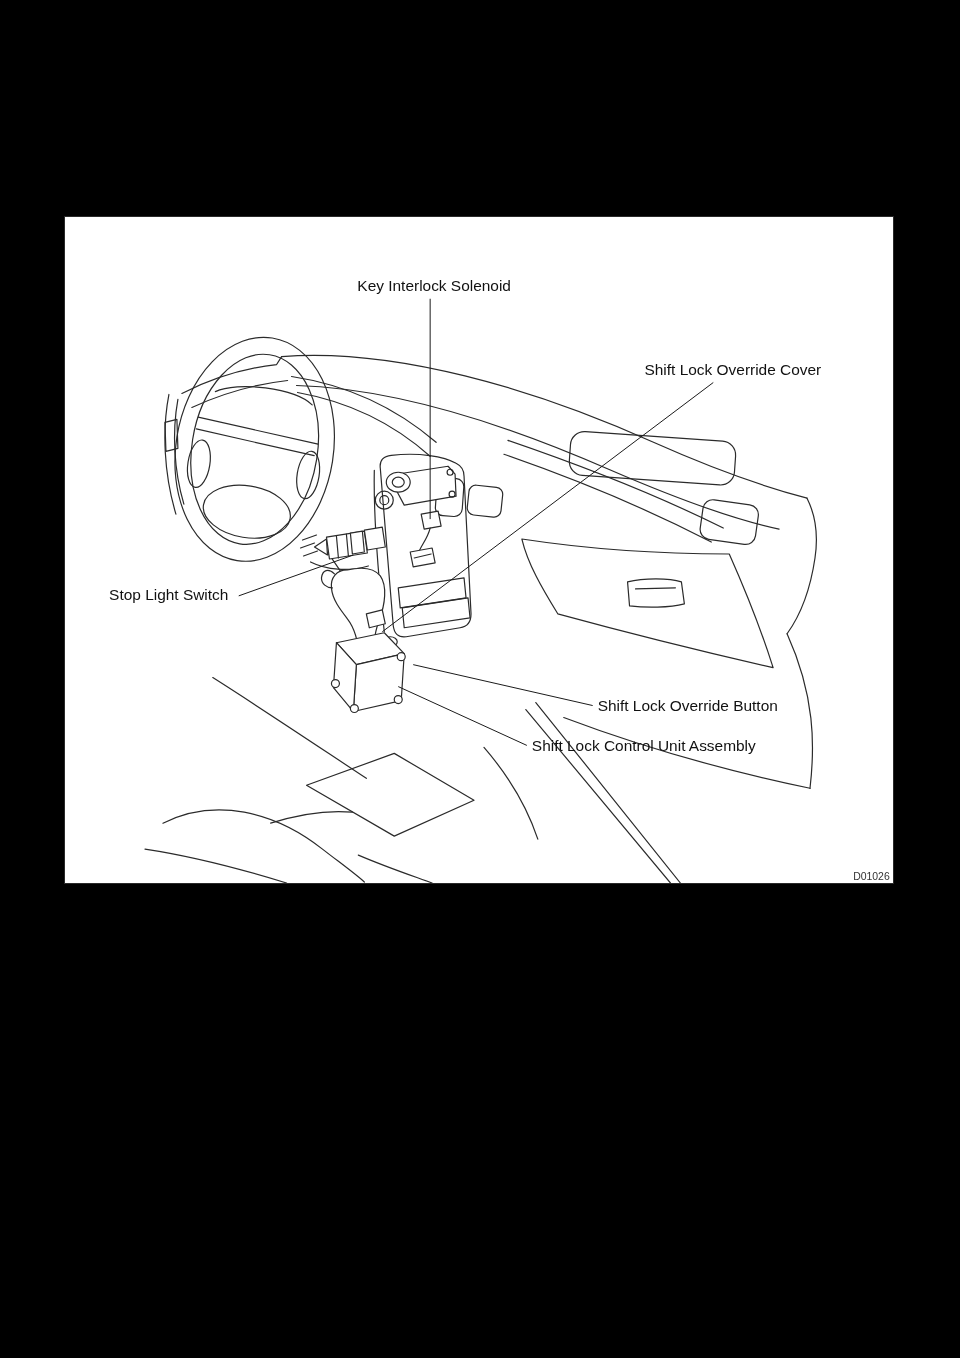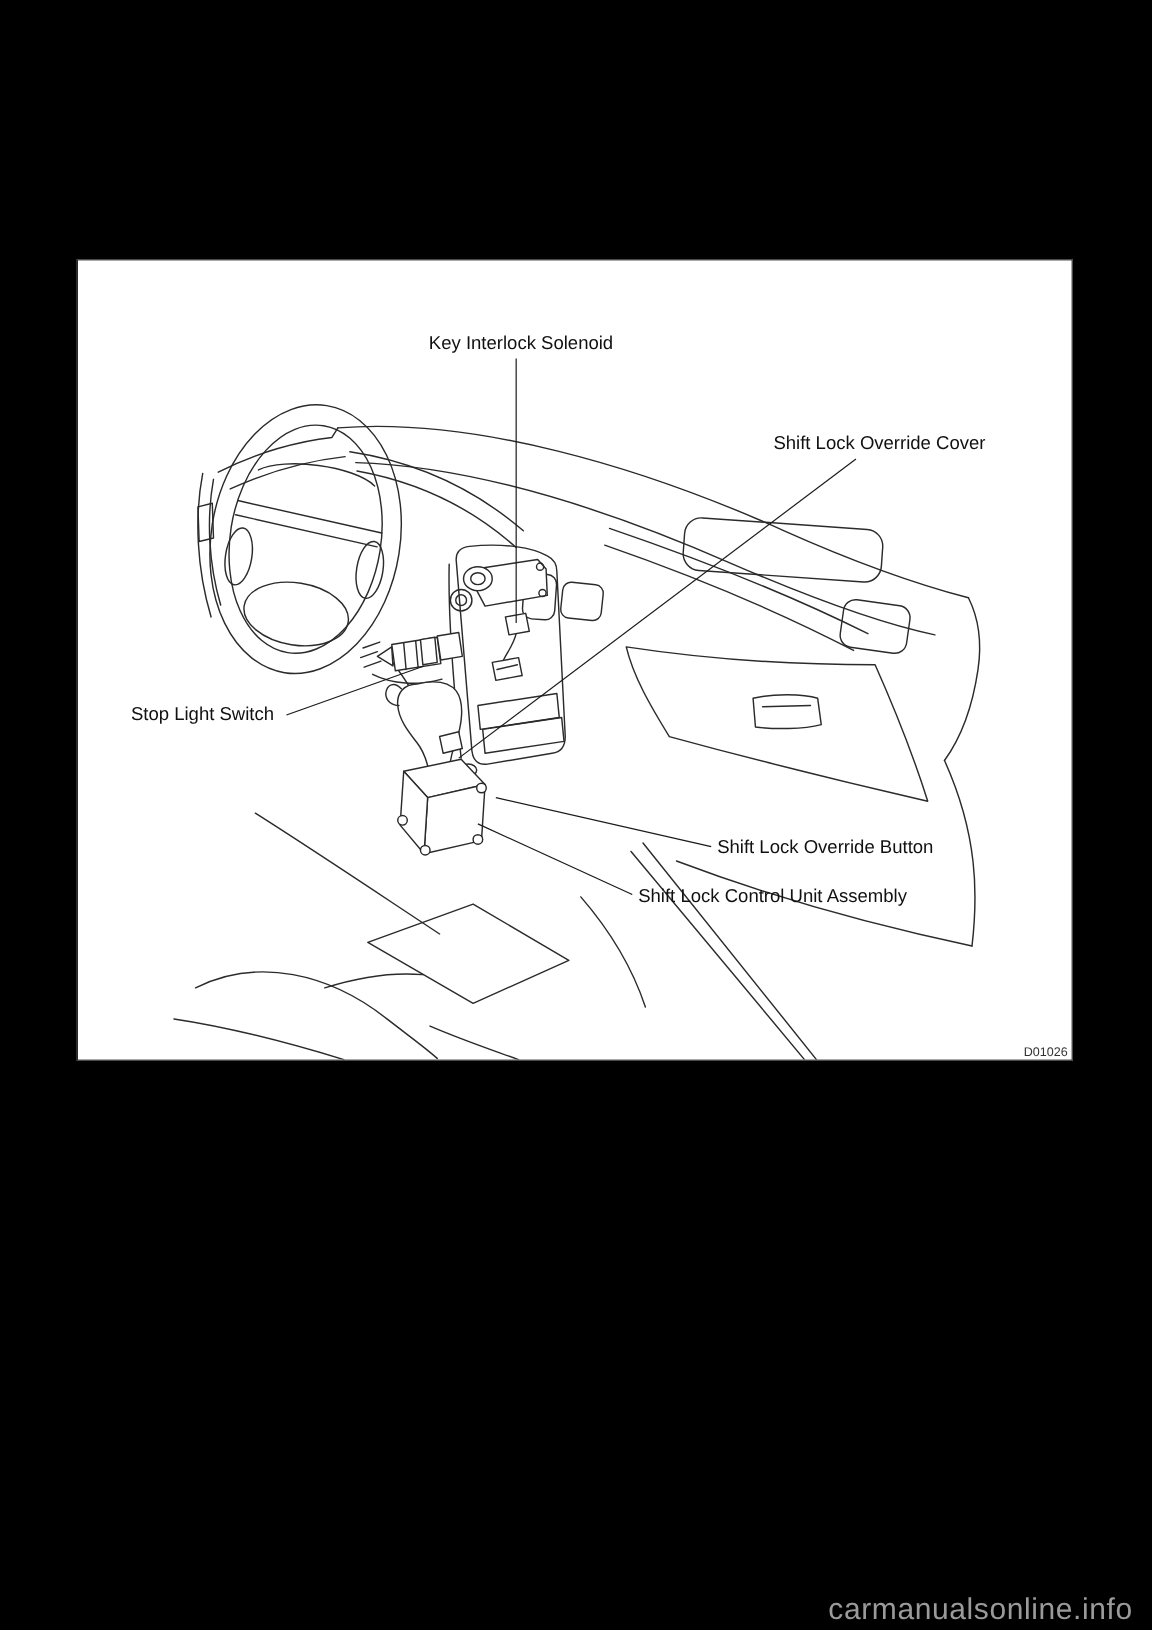--- a/index.html
+++ b/index.html
@@ -166,14 +166,13 @@
         <text class="lbl" x="293" y="74">Key Interlock Solenoid</text>
         <text class="lbl" x="581" y="158">Shift Lock Override Cover</text>
         <text class="lbl" x="44" y="384">Stop Light Switch</text>
         <text class="lbl" x="534" y="495">Shift Lock Override Button</text>
         <text class="lbl" x="468" y="536">Shift Lock Control Unit Assembly</text>
         <text class="code" x="827" y="665" text-anchor="end">D01026</text>
       </g>
     </svg>
   </div>
 
-  <div class="watermark">carmanualsonline.info</div>
 </div>
 
 </body></html>

